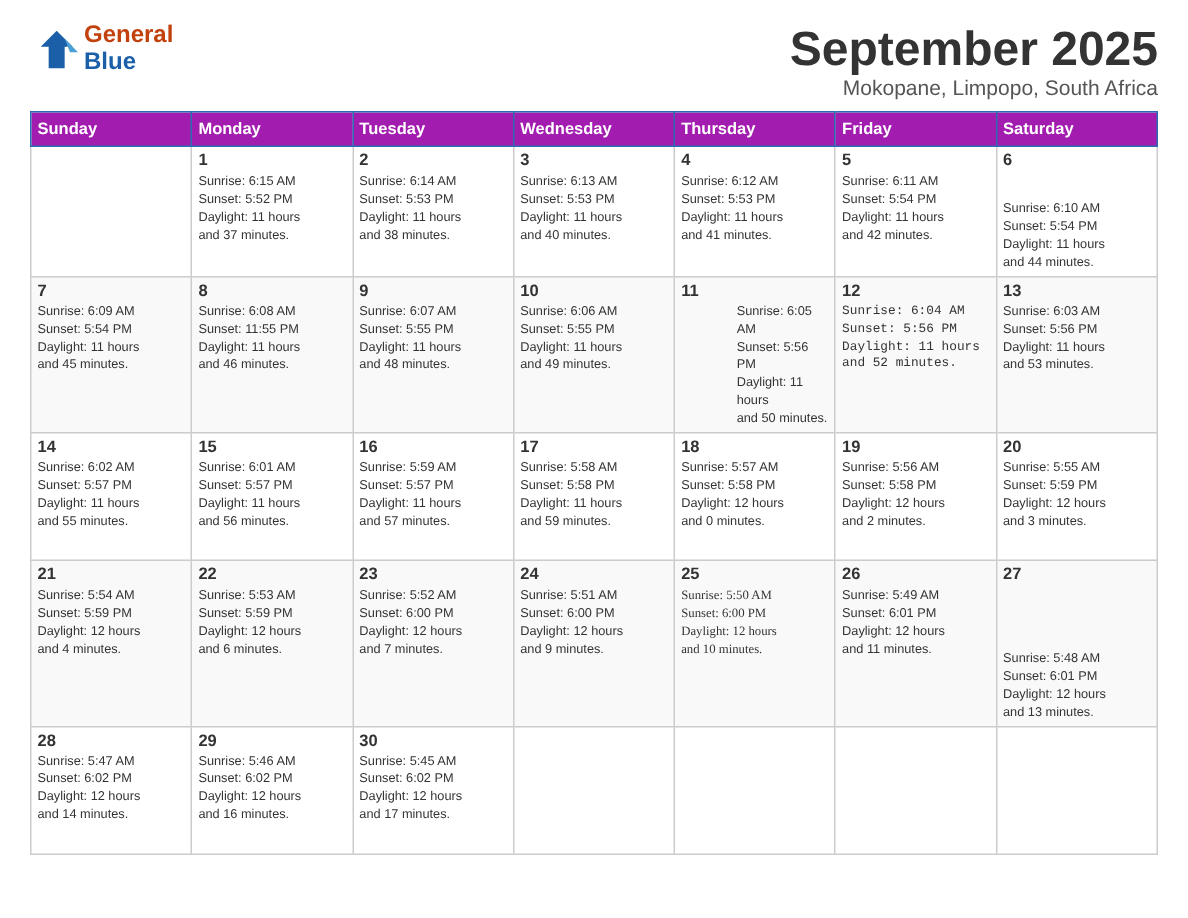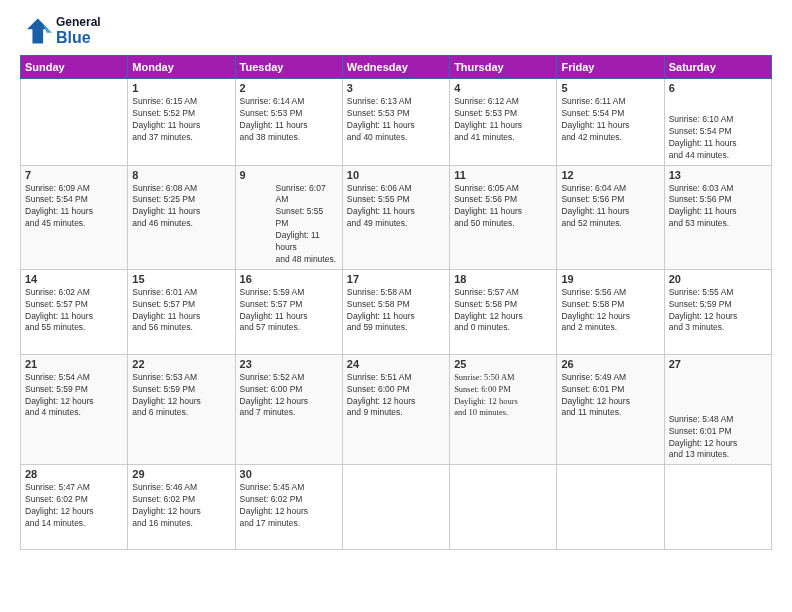--- a/index.html
+++ b/index.html
@@ -94,23 +94,27 @@
 <body>
 
 <div class="page">
   <div class="header">
     <div class="logo">
       <svg class="logo-icon" viewBox="0 0 36 36">
         <polygon points="20,4 32,16 26,16 26,32 14,32 14,16 8,16" fill="#1a5fa8"></polygon>
         <polygon points="26,10 36,20 30,20" fill="#4a9fd4"></polygon>
       </svg>
       <div>
-        <div style="font-size:12px;font-weight:bold;color:#0f172a;line-height:1.1">General</div>
+        <div style="font-size:16px;font-weight:bold;color:#c2410c;line-height:1.1">General</div>
         <div style="font-size:16px;font-weight:bold;color:#1a5fa8;line-height:1.1">Blue</div>
       </div>
+    </div>
+    <div class="title-block">
+      <div class="month-title">September 2025</div>
+      <div class="location-title">Mokopane, Limpopo, South Africa</div>
     </div>
   </div>
 
   <table class="calendar">
     <thead>
       <tr>
         <th>Sunday</th>
         <th>Monday</th>
         <th>Tuesday</th>
         <th>Wednesday</th>
@@ -169,48 +173,48 @@
           <td>
             <span class="day-num">7</span>
             <div class="day-info" style="white-space: pre-line;">Sunrise: 6:09 AM
 Sunset: 5:54 PM
 Daylight: 11 hours
 and 45 minutes.</div>
           </td>
           <td>
             <span class="day-num">8</span>
             <div class="day-info" style="white-space: pre-line;">Sunrise: 6:08 AM
-Sunset: 5:25 PM
+Sunset: 11:55 PM
 Daylight: 11 hours
 and 46 minutes.</div>
           </td>
           <td>
             <span class="day-num">9</span>
-            <div class="day-info" style="white-space: pre-line; margin-left: 36px;">Sunrise: 6:07 AM
+            <div class="day-info" style="white-space: pre-line;">Sunrise: 6:07 AM
 Sunset: 5:55 PM
 Daylight: 11 hours
 and 48 minutes.</div>
           </td>
           <td>
             <span class="day-num">10</span>
             <div class="day-info" style="white-space: pre-line;">Sunrise: 6:06 AM
 Sunset: 5:55 PM
 Daylight: 11 hours
 and 49 minutes.</div>
           </td>
           <td>
             <span class="day-num">11</span>
-            <div class="day-info" style="white-space: pre-line;">Sunrise: 6:05 AM
+            <div class="day-info" style="white-space: pre-line; margin-left: 37px;">Sunrise: 6:05 AM
 Sunset: 5:56 PM
 Daylight: 11 hours
 and 50 minutes.</div>
           </td>
           <td>
             <span class="day-num">12</span>
-            <div class="day-info" style="white-space: pre-line;">Sunrise: 6:04 AM
+            <div class="day-info" style="white-space: pre-line; font-family: Liberation Mono, monospace;">Sunrise: 6:04 AM
 Sunset: 5:56 PM
 Daylight: 11 hours
 and 52 minutes.</div>
           </td>
           <td>
             <span class="day-num">13</span>
             <div class="day-info" style="white-space: pre-line;">Sunrise: 6:03 AM
 Sunset: 5:56 PM
 Daylight: 11 hours
 and 53 minutes.</div>

